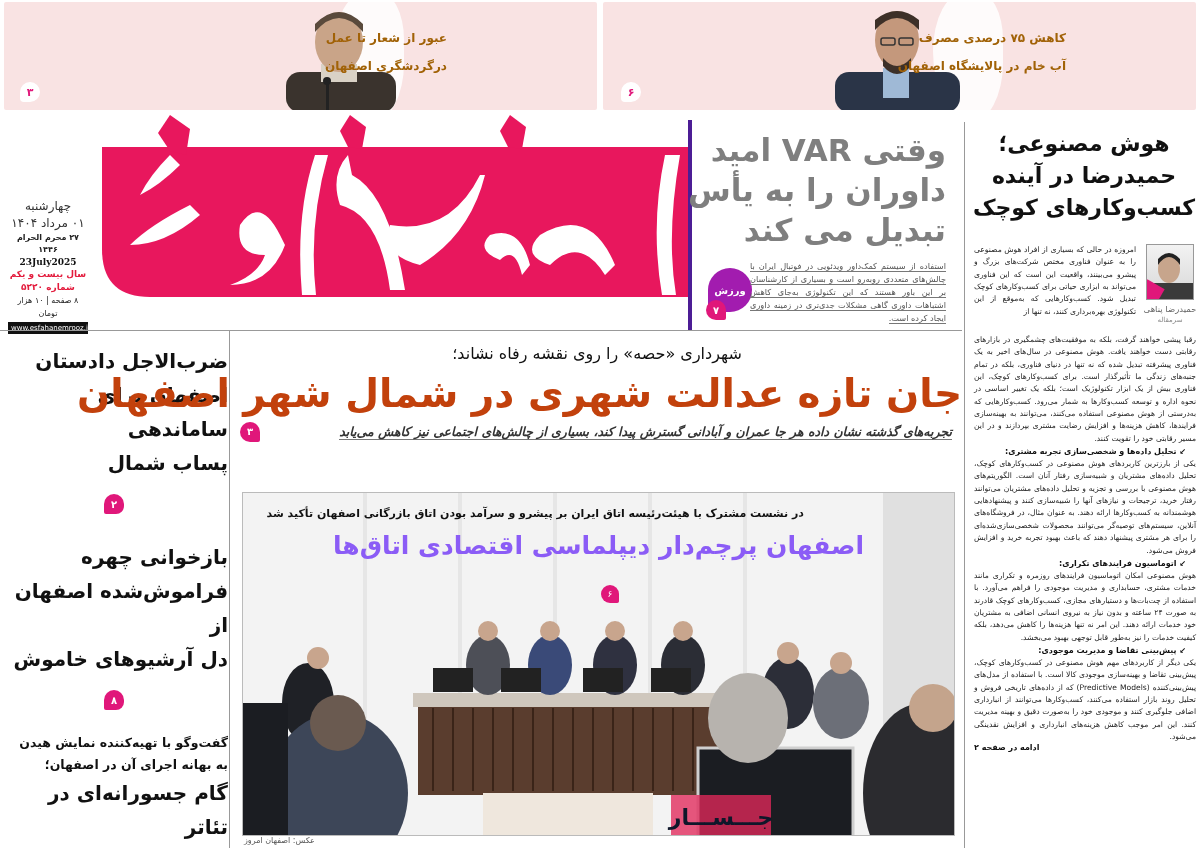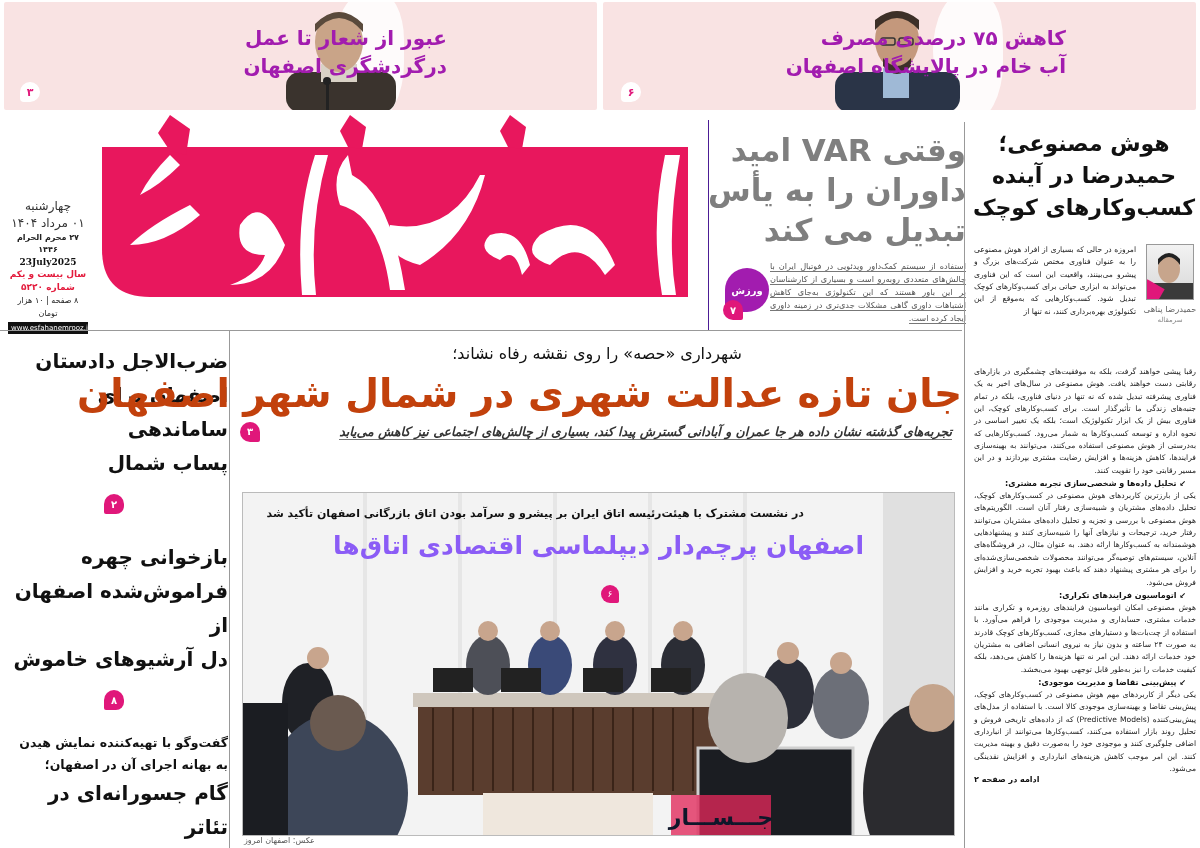--- a/index.html
+++ b/index.html
@@ -4,36 +4,36 @@
 <style>
   * { box-sizing: border-box; margin: 0; padding: 0; }
   html, body { width: 1200px; height: 848px; overflow: hidden; background: #ffffff; }
   body { font-family: "DejaVu Sans", sans-serif; color: #111; position: relative; direction: rtl; }
 
   
   .top-strip { position: absolute; left: 0; top: 0; width: 1200px; height: 112px; display: flex; flex-direction: row-reverse; background: #fff; padding: 2px 4px; gap: 6px; }
   .teaser { position: relative; flex: 1; background: #f9e3e3; border-radius: 2px; overflow: hidden; }
   .teaser .blob { position: absolute; top: -10px; width: 70px; height: 130px; background: #fff; border-radius: 50% 40% 50% 60%; opacity: .85; }
   .teaser .portrait { position: absolute; bottom: 0; width: 140px; height: 108px; }
-  .teaser .headline { position: absolute; top: 22px; font-family: "DejaVu Sans", sans-serif; font-weight: 700; font-size: 20px; line-height: 28px; color: #a21caf; text-align: right; white-space: nowrap; }
+  .teaser .headline { position: absolute; top: 22px; font-family: "DejaVu Sans", sans-serif; font-weight: 700; font-size: 12px; line-height: 28px; color: #a16207; text-align: right; white-space: nowrap; }
   .teaser .pg { position: absolute; bottom: 8px; width: 20px; height: 20px; border-radius: 50% 50% 50% 20%; background: #fff; color: #e0177a; font-size: 11px; font-weight: 700; display: flex; align-items: center; justify-content: center; }
 
   
   .date-box { position: absolute; left: 8px; top: 198px; width: 80px; text-align: center; direction: rtl; }
   .date-box .l1 { font-size: 12px; color: #333; line-height: 17px; }
   .date-box .l2 { font-size: 12px; color: #333; line-height: 17px; }
   .date-box .l3 { font-size: 8px; font-weight: 700; color: #222; line-height: 12px; }
   .date-box .l4 { font-family: "DejaVu Serif", serif; font-size: 9px; font-weight: 700; color: #111; line-height: 12px; direction: ltr; }
   .date-box .red { font-size: 9px; font-weight: 700; color: #e31c3d; line-height: 13px; letter-spacing: .5px; }
   .date-box .l7 { font-size: 8px; color: #222; line-height: 13px; }
   .date-box .url { margin-top: 2px; background: #111; color: #fff; font-size: 7px; line-height: 10px; padding: 1px 3px; direction: ltr; }
 
   .logo { position: absolute; left: 90px; top: 115px; width: 600px; height: 210px; }
 
-  .sport { position: absolute; left: 708px; top: 120px; width: 270px; height: 210px; border-left: 1px solid #4c1d95; }
+  .sport { position: absolute; left: 688px; top: 120px; width: 270px; height: 210px; border-left: 4px solid #4c1d95; }
   .sport .title { position: absolute; right: 12px; top: 10px; text-align: right; font-weight: 700; font-size: 31px; line-height: 40px; color: #7f7f7f; white-space: nowrap; }
   .sport .badge { position: absolute; left: 16px; top: 148px; width: 44px; height: 44px; background: #a21caf; border-radius: 50% 50% 50% 10%; color: #fff; font-size: 10px; font-weight: 700; display: flex; align-items: center; justify-content: center; }
   .sport .summary { position: absolute; right: 12px; top: 140px; width: 196px; font-size: 8.2px; line-height: 13px; color: #555; text-align: justify; }
   .sport .summary span { border-bottom: 1px solid #777; }
   .sport .pgbadge { position: absolute; left: 14px; top: 180px; width: 20px; height: 20px; background: #e0177a; border-radius: 50% 50% 10% 50%; color: #fff; font-size: 10px; font-weight: 700; display: flex; align-items: center; justify-content: center; }
 
   
   .hr-main { position: absolute; left: 0; top: 330px; width: 962px; height: 1px; background: #999; }
   .vr-left { position: absolute; left: 229px; top: 331px; width: 1px; height: 517px; background: #999; }
   .vr-right { position: absolute; left: 964px; top: 122px; width: 1px; height: 726px; background: #999; }
@@ -63,21 +63,21 @@
   
   .right-col { position: absolute; left: 968px; top: 122px; width: 232px; }
   .right-col .title { text-align: center; font-weight: 700; font-size: 22px; line-height: 32px; color: #111; margin-top: 6px; }
   .author { position: absolute; right: 2px; top: 122px; width: 56px; text-align: center; }
   .author .photo-box { width: 48px; height: 56px; margin: 0 auto; border: 1px solid #999; background: linear-gradient(#f2f2f2, #d7d7d7); position: relative; overflow: hidden; }
   .author .photo-box .tag { position: absolute; left: -6px; bottom: -4px; width: 20px; height: 20px; background: #e0177a; transform: rotate(30deg); }
   .author .name { font-size: 8.5px; color: #666; line-height: 12px; margin-top: 3px; }
   .author .role { font-size: 7px; color: #888; line-height: 10px; }
   .right-col .body { font-size: 7.6px; line-height: 12.35px; color: #222; text-align: justify; padding: 0 4px 0 4px; }
   .right-col .body-top { position: absolute; left: 2px; top: 122px; width: 170px; }
-  .right-col .body-rest { position: absolute; left: 2px; top: 212px; width: 230px; margin-top: 32px; }
+  .right-col .body-rest { position: absolute; left: 2px; top: 212px; width: 230px; }
   .right-col .sect { font-weight: 700; font-size: 8px; line-height: 13px; color: #111; padding-right: 14px; }
   .right-col .sect::before { content: "↙ "; font-weight: 700; }
   .right-col .cont { font-weight: 700; font-size: 8px; color: #111; text-align: left; padding-left: 4px; }
 </style>
 </head>
 <body>
 
 <div class="top-strip">
   <div class="teaser">
     <div class="blob" style="left:330px"></div>

